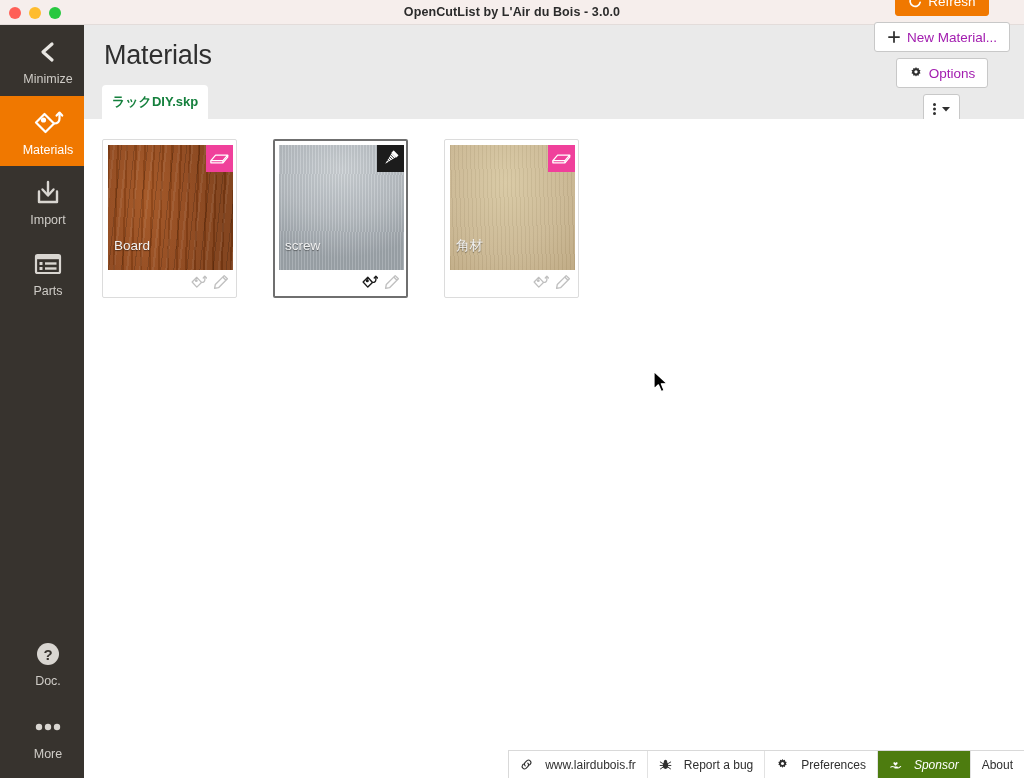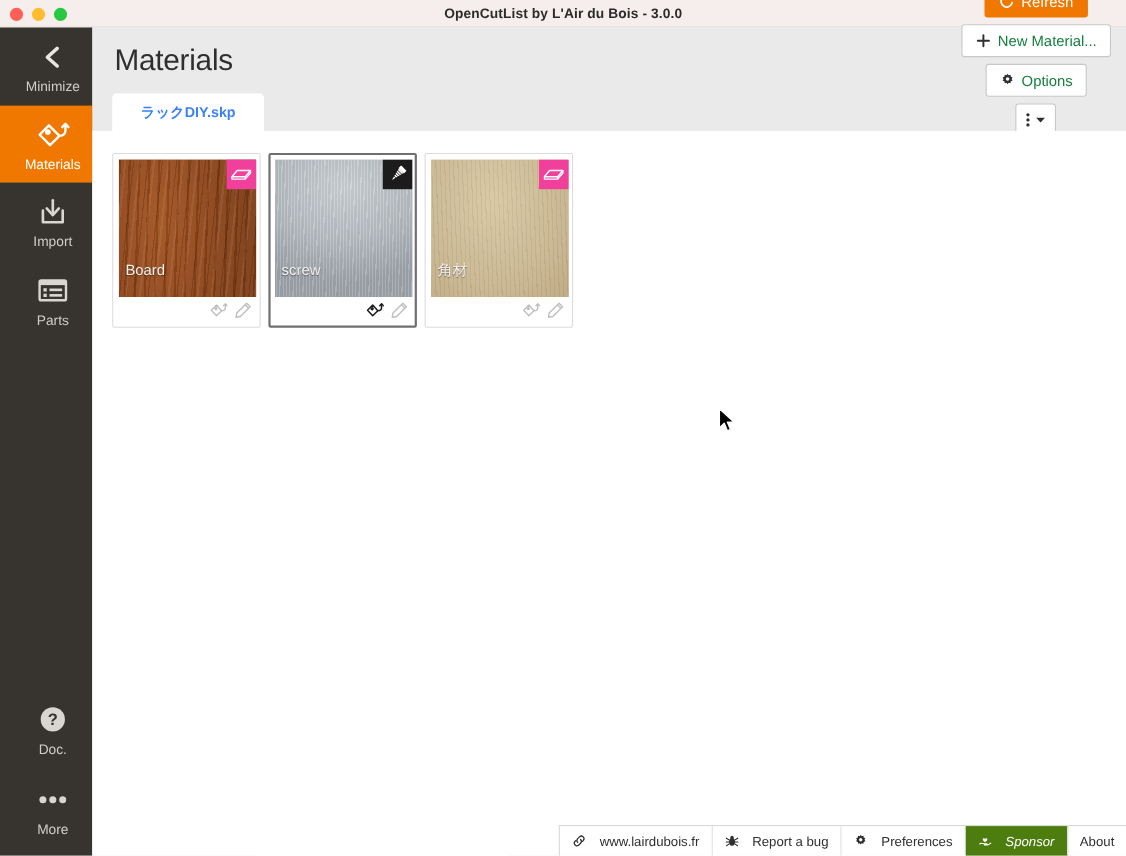--- a/index.html
+++ b/index.html
@@ -89,58 +89,58 @@
     letter-spacing: -0.2px;
   }
   .toolbar-actions {
     margin-left: auto;
     display: flex; align-items: center; gap: 6px; flex-direction: column;
   }
   .btn {
     height: 30px;
     display: inline-flex; align-items: center; gap: 6px;
     padding: 0 12px;
-    font-size: 13.5px; color: #15803d;
+    font-size: 13.5px; color: #a21caf;
     background: #ffffff;
     border: 1px solid #c8c8c8;
     border-radius: 3px;
     cursor: pointer;
     white-space: nowrap;
   }
   .btn.primary {
     background: #f07800; border-color: #f07800; color: #ffffff;
   }
   .btn.icon-only { padding: 0 8px; gap: 4px; }
 
   
   .tabs {
     flex: 0 0 34px;
     display: flex; align-items: flex-end;
     padding-left: 18px;
   }
   .tab {
     height: 34px;
-    padding: 0 26px;
+    padding: 0 10px;
     display: inline-flex; align-items: center;
-    font-size: 13px; font-weight: bold; color: #3b82f6;
+    font-size: 13px; font-weight: bold; color: #15803d;
     background: #ffffff;
     border-radius: 4px 4px 0 0;
     cursor: pointer;
   }
 
   
   .content {
     flex: 1 1 auto;
     background: #ffffff;
     position: relative;
     overflow: hidden;
   }
   .card-grid {
     display: flex; flex-wrap: wrap;
-    gap: 7px;
+    gap: 36px;
     padding: 20px 18px;
     text-align: right;
   }
 
   .card {
     width: 135px;
     background: #ffffff;
     border: 1px solid #dcdcdc;
     border-radius: 2px;
     padding: 5px 5px 3px 5px;

